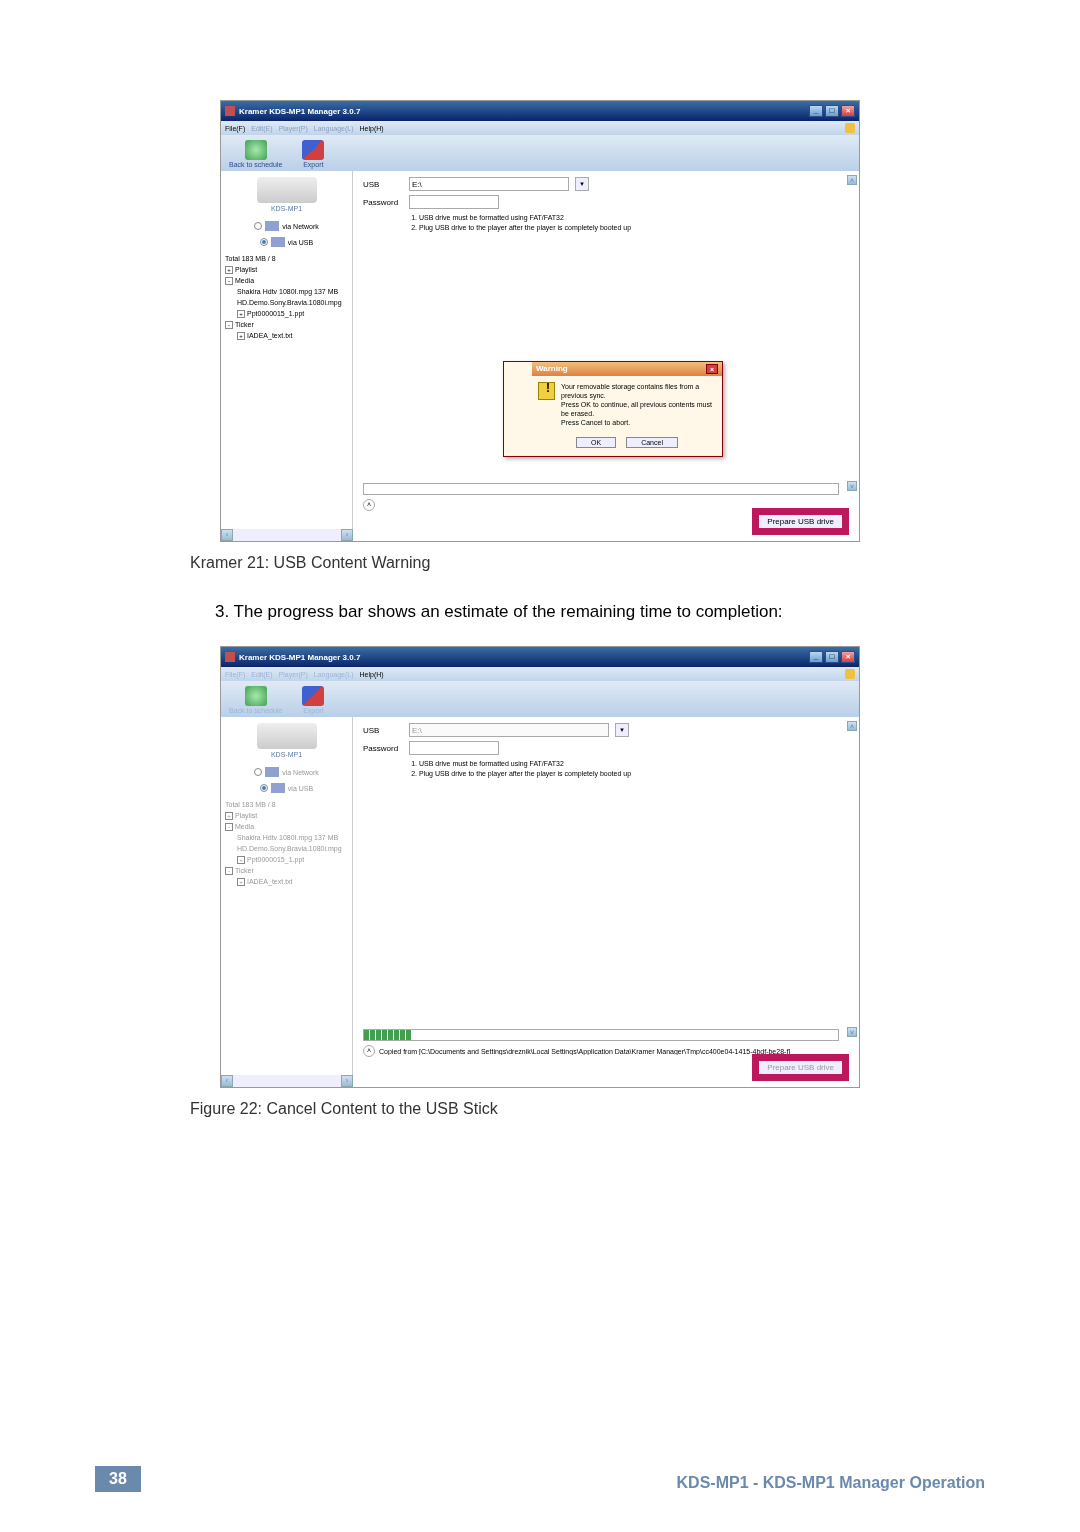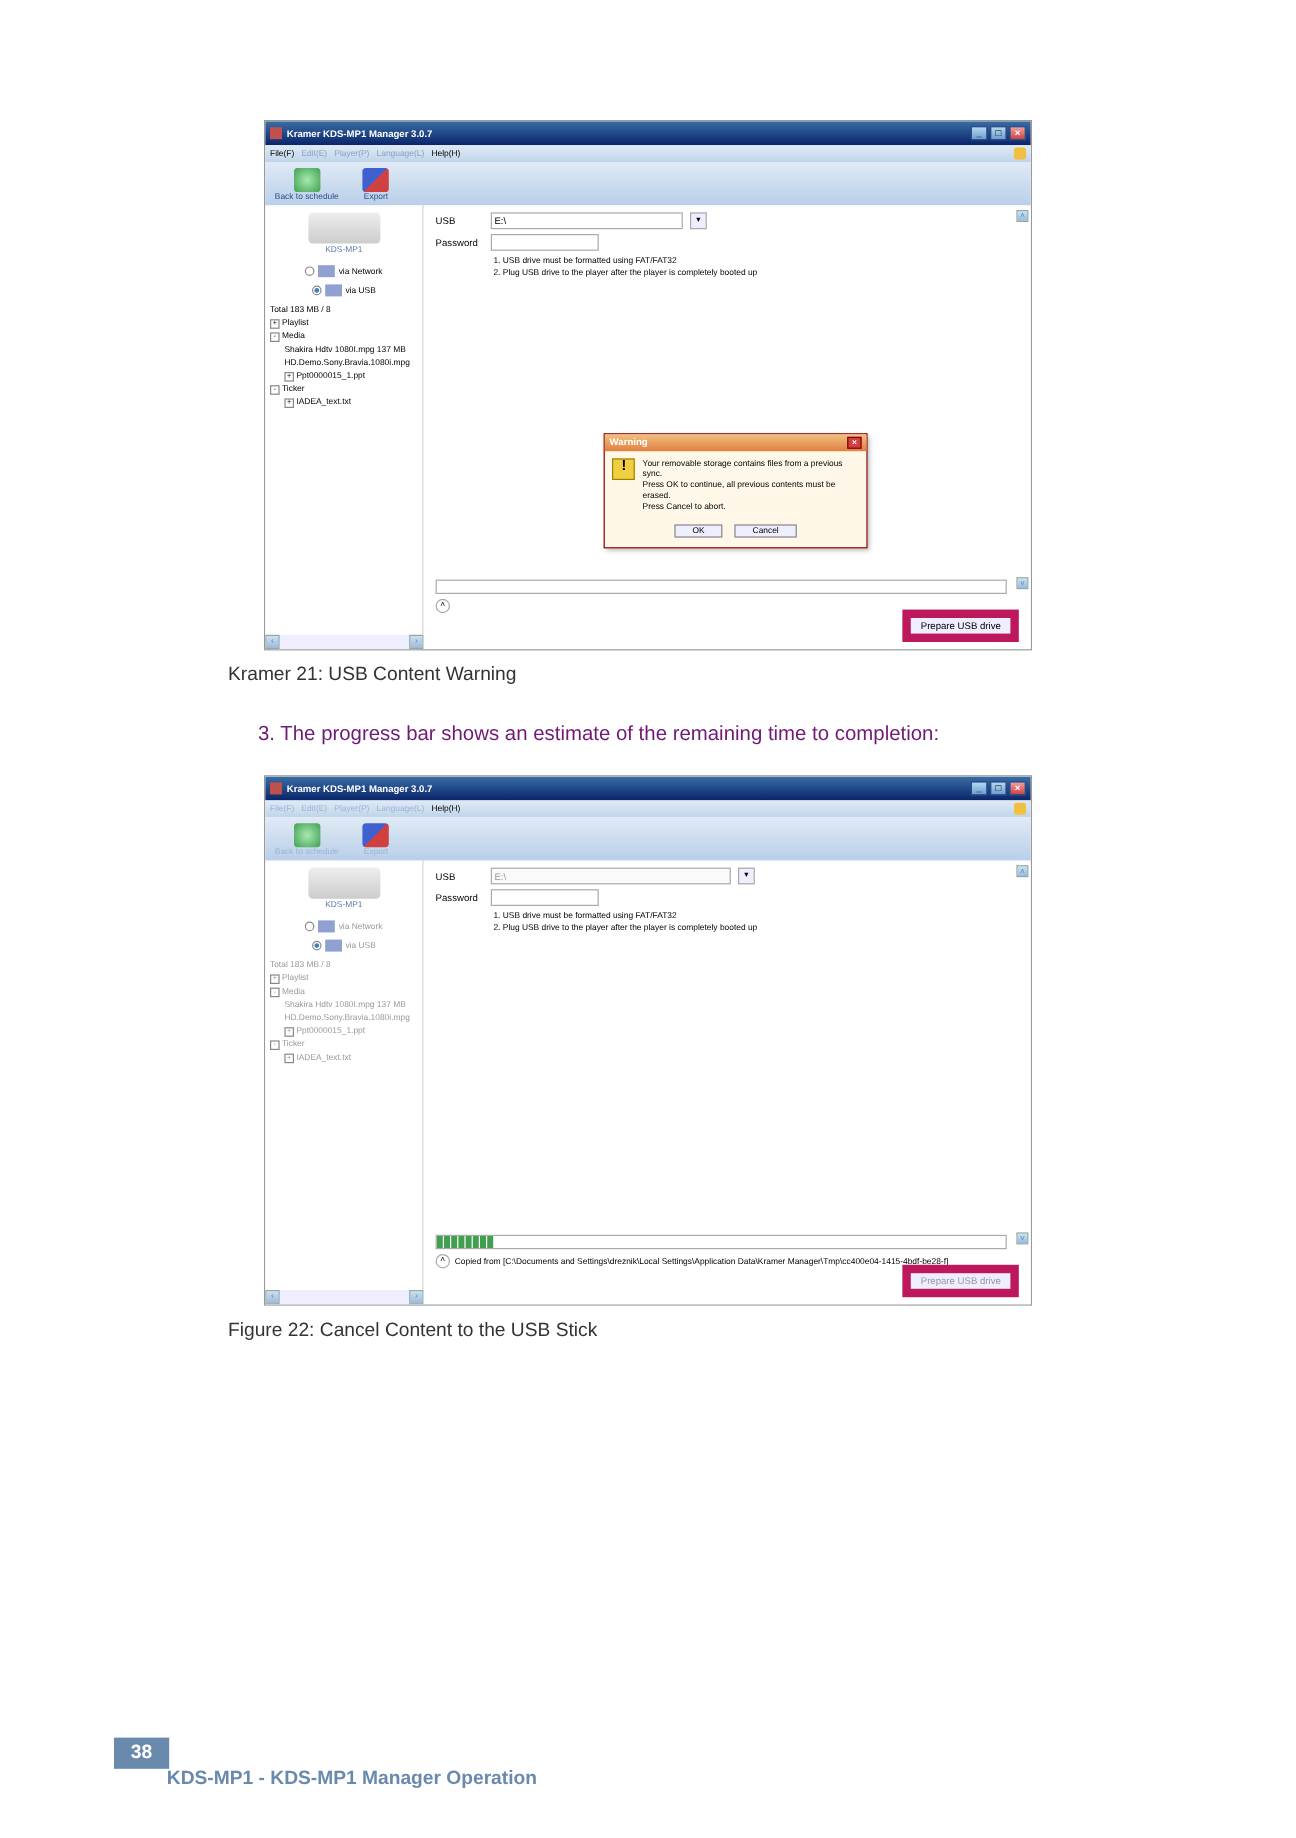--- a/index.html
+++ b/index.html
@@ -105,20 +105,21 @@
   .right-scroll .sb-btn { width: 10px; height: 10px; }
 
   
   .warning-dialog {
     position: absolute;
     left: 150px; top: 190px;
     width: 220px;
     border: 1px solid #8a0000;
     background: #fff8e8;
     box-shadow: 2px 2px 4px rgba(0,0,0,0.3);
+    padding-left: 28px;
   }
   .warn-title { background: linear-gradient(to bottom, #f0c080, #e08040); color: #fff; font-size: 8px; font-weight: bold; padding: 2px 4px; display: flex; justify-content: space-between; }
   .warn-close { width: 12px; height: 10px; background: #d04040; color: #fff; text-align: center; font-size: 7px; line-height: 10px; border: 1px solid #800; }
   .warn-body { display: flex; padding: 6px; gap: 6px; font-size: 7px; line-height: 9px; }
   .warn-icon { width: 20px; height: 18px; background: #f0d040; border: 1px solid #a08000; position: relative; }
   .warn-icon::after { content: '!'; position: absolute; left: 7px; top: 1px; font-weight: bold; font-size: 12px; color: #000; }
   .warn-btns { display: flex; justify-content: center; gap: 10px; padding: 4px 0 8px 0; }
   .warn-btns button { font-size: 7px; padding: 1px 14px; border: 1px solid #888; background: #eef; }
 
   
@@ -139,34 +140,33 @@
 
   .figure-caption {
     text-align: left;
     font-size: 16px;
     color: #333;
     margin: 10px 0 30px 95px;
     font-family: Arial, sans-serif;
   }
   .step-text {
     font-size: 17px;
-    color: #701a75;
+    color: #000000;
     margin: 0 0 24px 120px;
     text-indent: -20px;
     padding-left: 20px;
   }
   .footer {
     position: absolute;
     bottom: 40px;
     left: 95px;
     right: 95px;
     display: flex;
     justify-content: space-between;
-    align-items: flex-start;
-    flex-direction: column;
+    align-items: flex-end;
   }
   .page-num {
     background: #6a8aad;
     color: #fff;
     font-weight: bold;
     padding: 4px 14px;
     font-size: 16px;
   }
   .footer-text { color: #6a8aad; font-weight: bold; font-size: 16px; margin-left: 44px; }
 </style>

